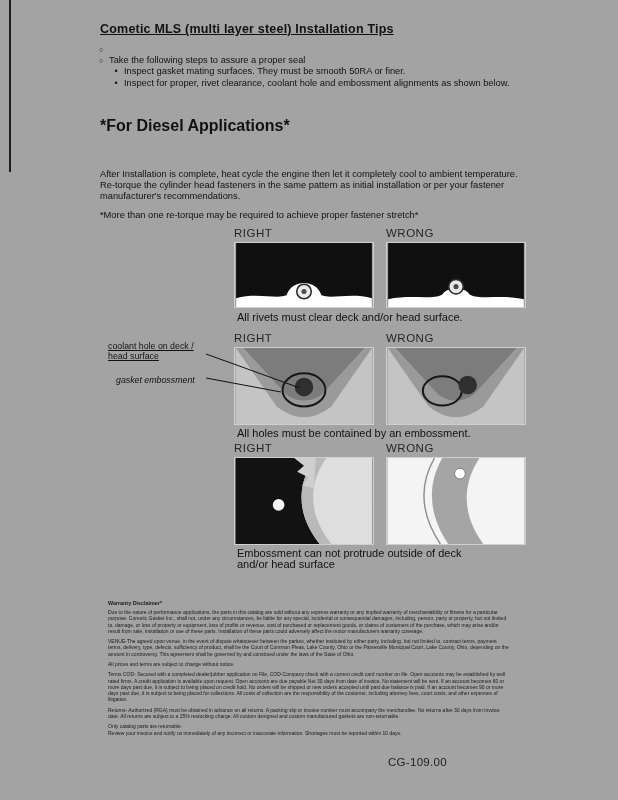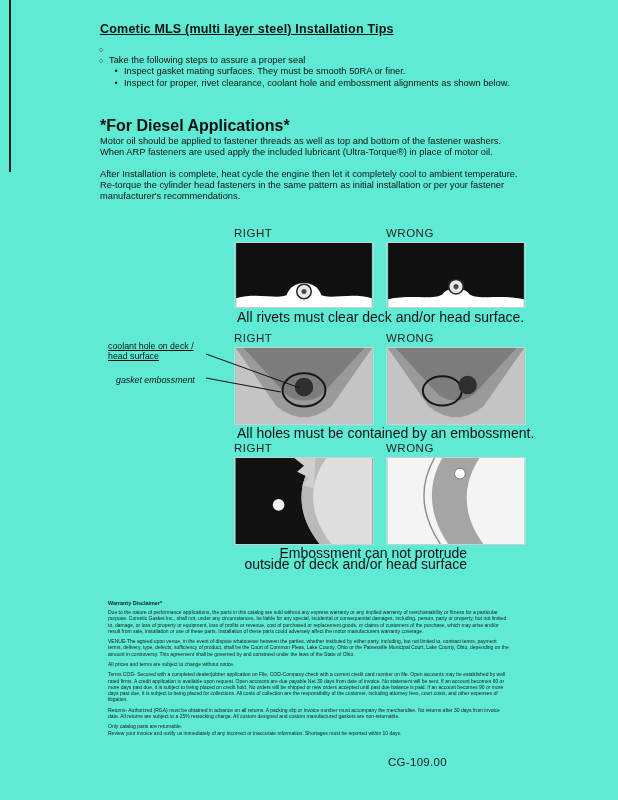--- a/index.html
+++ b/index.html
@@ -1,21 +1,21 @@
 <!DOCTYPE html>
 <html><head>
 <meta charset="utf-8">
 <style>
   * { margin: 0; padding: 0; box-sizing: border-box; }
   html, body { background: #ffffff; }
   .page {
     position: relative;
     width: 618px;
     height: 800px;
-    background: #5eead4;
+    background: #a3a3a3;
     font-family: "Liberation Sans", sans-serif;
     color: #111111;
     overflow: hidden;
   }
   .edge-line {
     position: absolute;
     left: 9px; top: 0;
     width: 1.5px; height: 172px;
     background: #1c1c1c;
   }
@@ -39,21 +39,21 @@
   }
   .para { position: absolute; left: 100px; width: 424px; font-size: 9.3px; line-height: 11px; }
   .para1 { top: 136px; }
   .para2 { top: 169px; }
   .para3 { top: 210px; }
   .rw-label {
     position: absolute; width: 140px; text-align: left;
     font-size: 11.5px; color: #252525; letter-spacing: 0.5px;
   }
   .panel { position: absolute; display: block; border: 1px solid #cfcfcf; }
-  .caption { position: absolute; font-size: 14px; line-height: 11px; color: #111; text-align: right; }
+  .caption { position: absolute; font-size: 11px; line-height: 11px; color: #111; }
   .side-label { position: absolute; font-size: 8.8px; line-height: 10px; color: #111; }
   .leader-overlay { position: absolute; left: 202px; top: 346px; pointer-events: none; }
   .legal { position: absolute; left: 108px; top: 600px; width: 402px; font-size: 5px; line-height: 6.2px; color: #1a1a1a; }
   .legal .lg-head { font-weight: bold; font-size: 5.4px; margin-bottom: 3px; }
   .legal p { margin-bottom: 4.2px; }
   .legal p.tight { margin-bottom: 0.5px; }
   .footer-code {
     position: absolute; left: 388px; top: 756px;
     font-size: 11.5px; color: #222; letter-spacing: 0.3px;
   }
@@ -79,22 +79,22 @@
       <span class="mk mk-f"></span>
       <span>Inspect gasket mating surfaces.  They must be smooth 50RA or finer.</span>
     </div>
     <div class="tip sub">
       <span class="mk mk-f"></span>
       <span>Inspect for proper, rivet clearance, coolant hole and embossment alignments as shown below.</span>
     </div>
   </div>
 
   <div class="diesel-heading">*For Diesel Applications*</div>
-  <p class="para para1">Motor oil should be applied to fastener threads as well as top and bottom of the fastener washers. When ARP fasteners are used apply the included lubricant (Ultra-Torque®) in place of motor oil.</p>
   <p class="para para2">After Installation is complete, heat cycle the engine then let it completely cool to ambient temperature. Re-torque the cylinder head fasteners in the same pattern as initial installation or per your fastener manufacturer's recommendations.</p>
+  <p class="para para3">*More than one re-torque may be required to achieve proper fastener stretch*</p>
 
   <div class="rw-label" style="left:234px; top:227px;">RIGHT</div>
   <div class="rw-label" style="left:386px; top:227px;">WRONG</div>
 
   <svg class="panel" style="left:234px; top:242px;" width="140" height="66" viewBox="0 0 140 66">
     <rect x="0" y="0" width="140" height="66" fill="#101010"></rect>
     <path d="M0,66 L0,57 C20,51 42,58 52,54 C57,37 83,37 88,54 C98,58 120,51 140,57 L140,66 Z" fill="#ffffff"></path>
     <circle cx="70" cy="50" r="7.5" fill="#e9e9e9" stroke="#2a2a2a" stroke-width="1.6"></circle>
     <circle cx="70" cy="50" r="2.6" fill="#4a4a4a"></circle>
   </svg>

